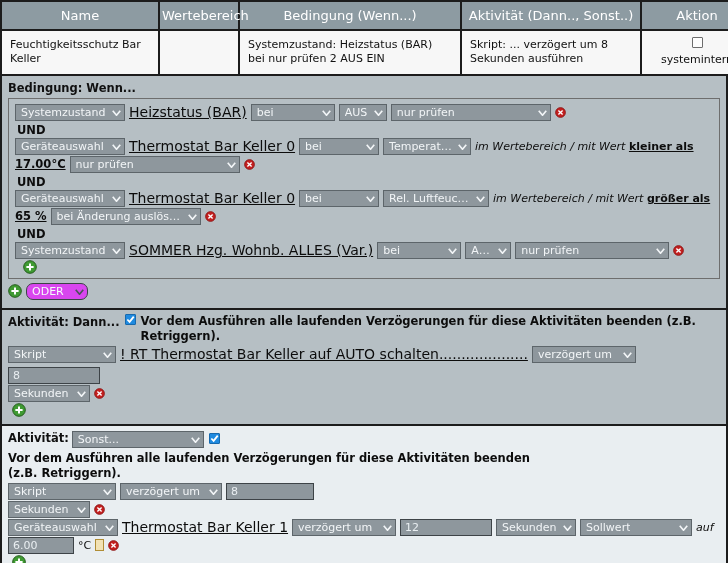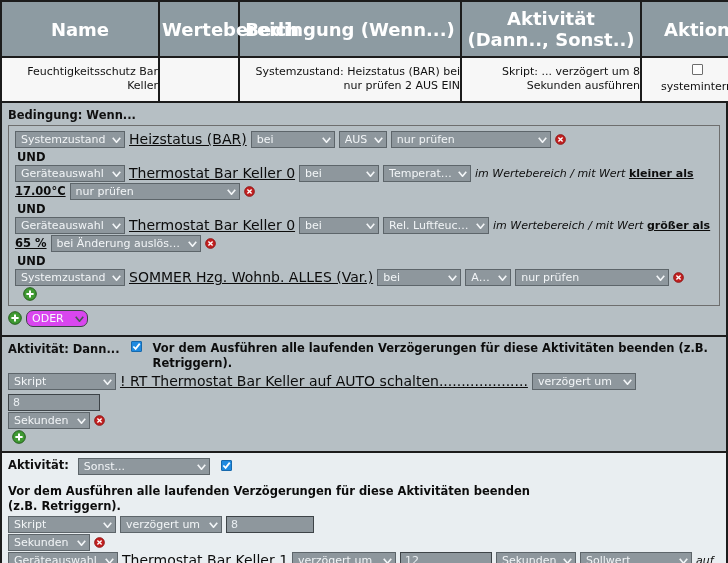--- a/index.html
+++ b/index.html
@@ -7,26 +7,26 @@
     width:728px;height:563px;overflow:hidden;
     background:#ffffff;
     font-family:"DejaVu Sans","Liberation Sans",sans-serif;
     font-size:11px;color:#1a1a1a;
   }
   .page{width:728px;height:563px;position:relative;box-sizing:border-box;}
 
   
   table.rule-table{border-collapse:collapse;width:728px;table-layout:fixed;}
   table.rule-table th{
-    background:#8d9ba2;color:#ffffff;font-weight:bold;font-size:18px;
+    background:#8d9ba2;color:#ffffff;font-weight:normal;font-size:13px;
     border:2px solid #1c1c1c;padding:6px 2px;text-align:center;
   }
   table.rule-table td{
     background:#f7f7f7;border:2px solid #1c1c1c;border-top:none;
-    padding:6px 0;text-align:right;font-size:11px;line-height:1.35;color:#111;
+    padding:6px 8px;text-align:left;font-size:11px;line-height:1.35;color:#111;
   }
   .col-name{width:152px;}
   .col-desc{width:74px;}
   .col-cond{width:216px;}
   .col-act{width:174px;}
   .col-action{width:106px;}
   .chk-box{
     width:11px;height:11px;border:1px solid #6d6d6d;background:#fdfdfd;
     display:inline-block;margin:0 auto 3px auto;box-sizing:border-box;border-radius:1px;
   }
@@ -74,21 +74,21 @@
 
   .cb-blue{
     width:11px;height:11px;background:#1f8ae0;border:1px solid #1769ad;
     display:inline-flex;align-items:center;justify-content:center;
     box-sizing:border-box;flex:0 0 auto;margin:0 2px;border-radius:1px;
   }
   .cb-blue svg{display:block;}
   .bold-txt{font-weight:bold;font-size:11.5px;color:#0c0c0c;}
 
   .icon{display:inline-block;flex:0 0 auto;line-height:0;}
-  .head-inline{display:flex;align-items:flex-start;gap:9px;flex-wrap:wrap;}
+  .head-inline{display:flex;align-items:flex-start;gap:3px;flex-wrap:wrap;}
 </style>
 </head>
 <body>
 
 <div class="page">
 
   <table class="rule-table">
     <thead>
       <tr>
         <th class="col-name">Name</th>

